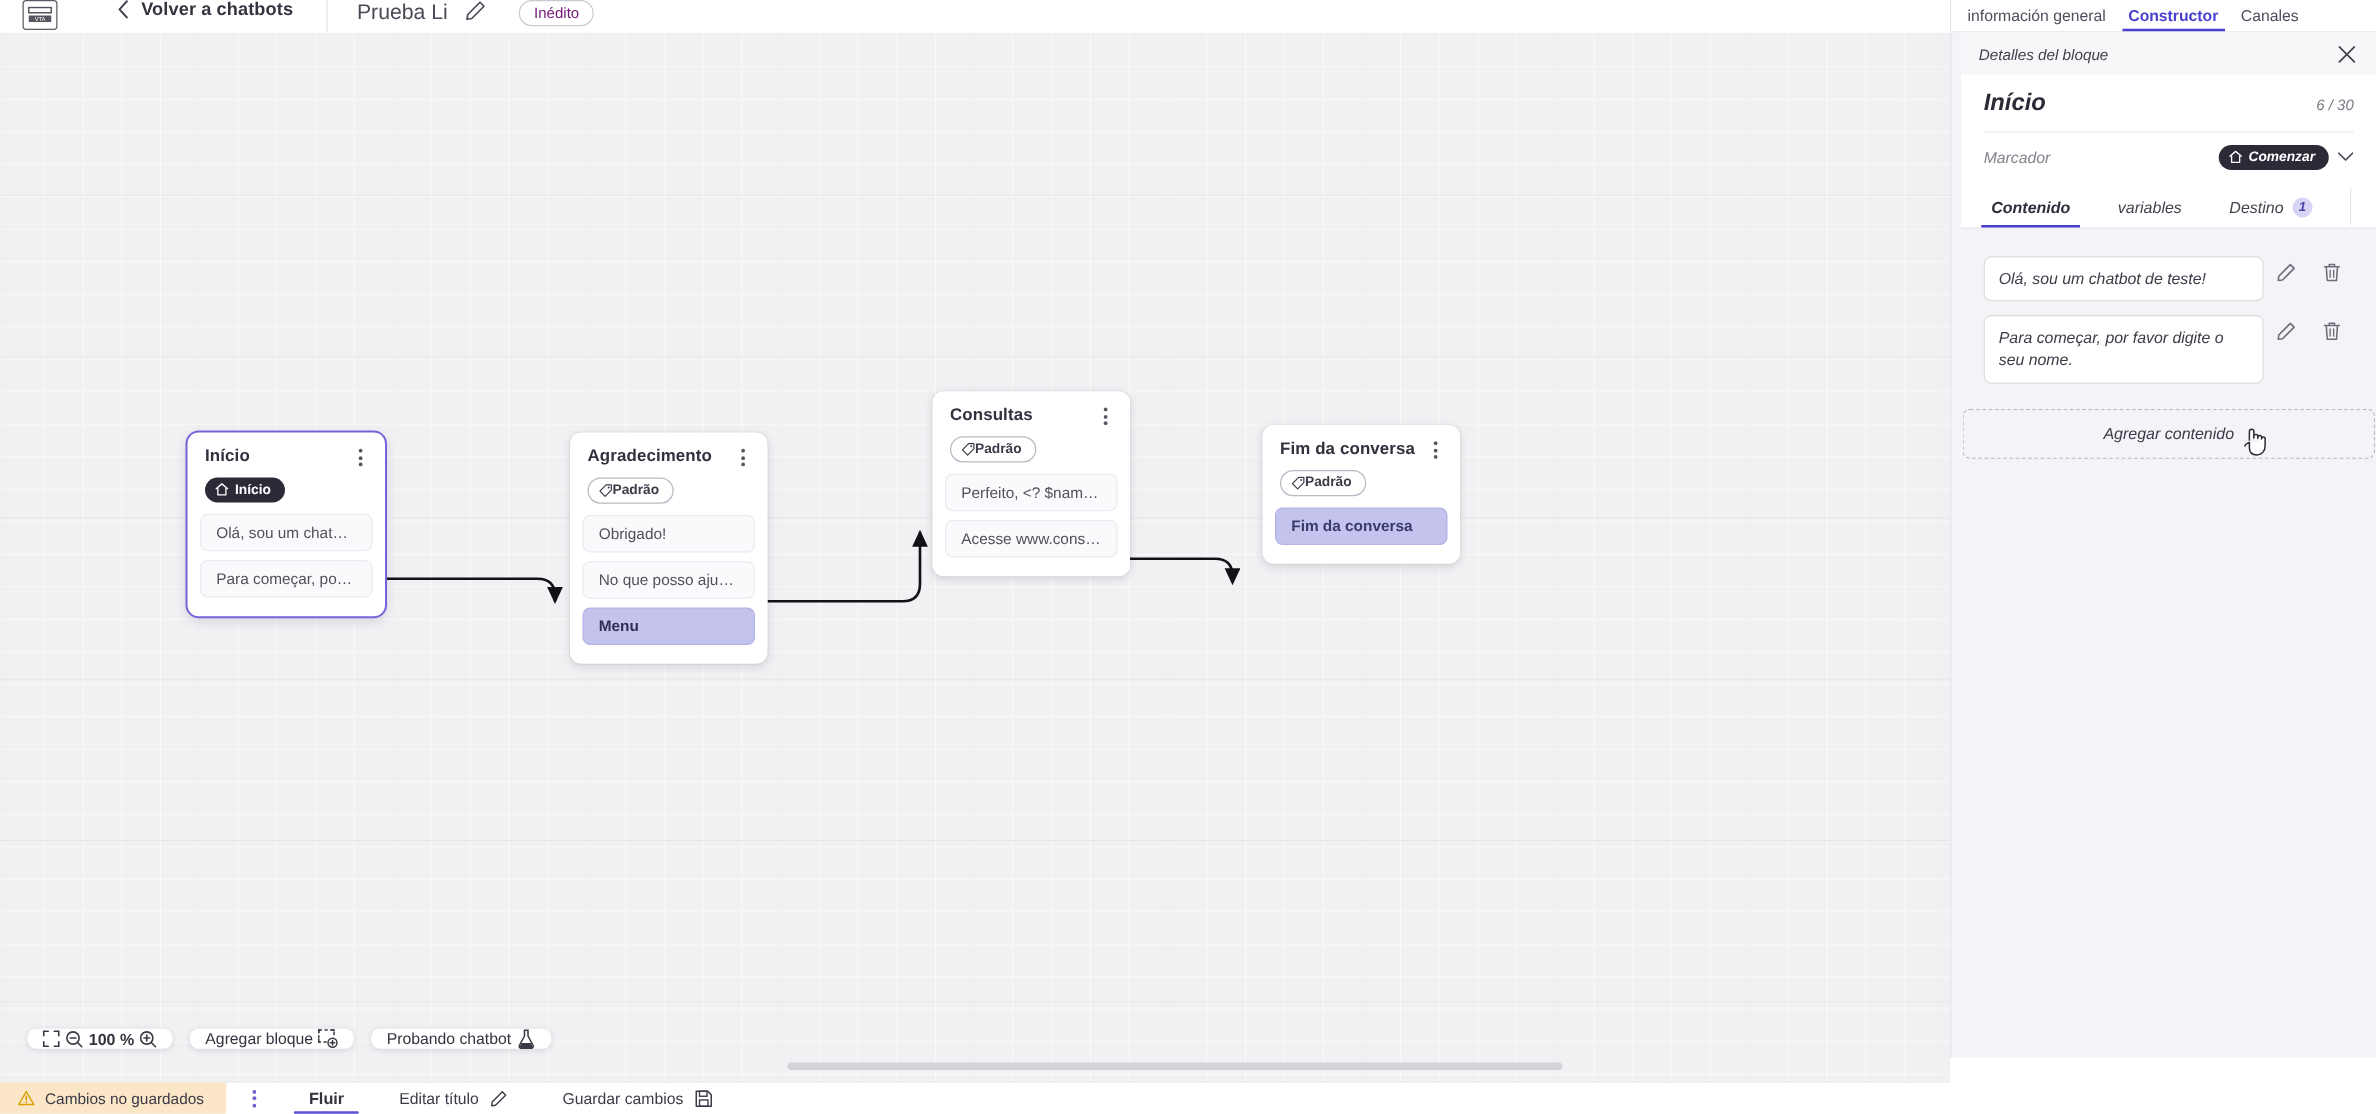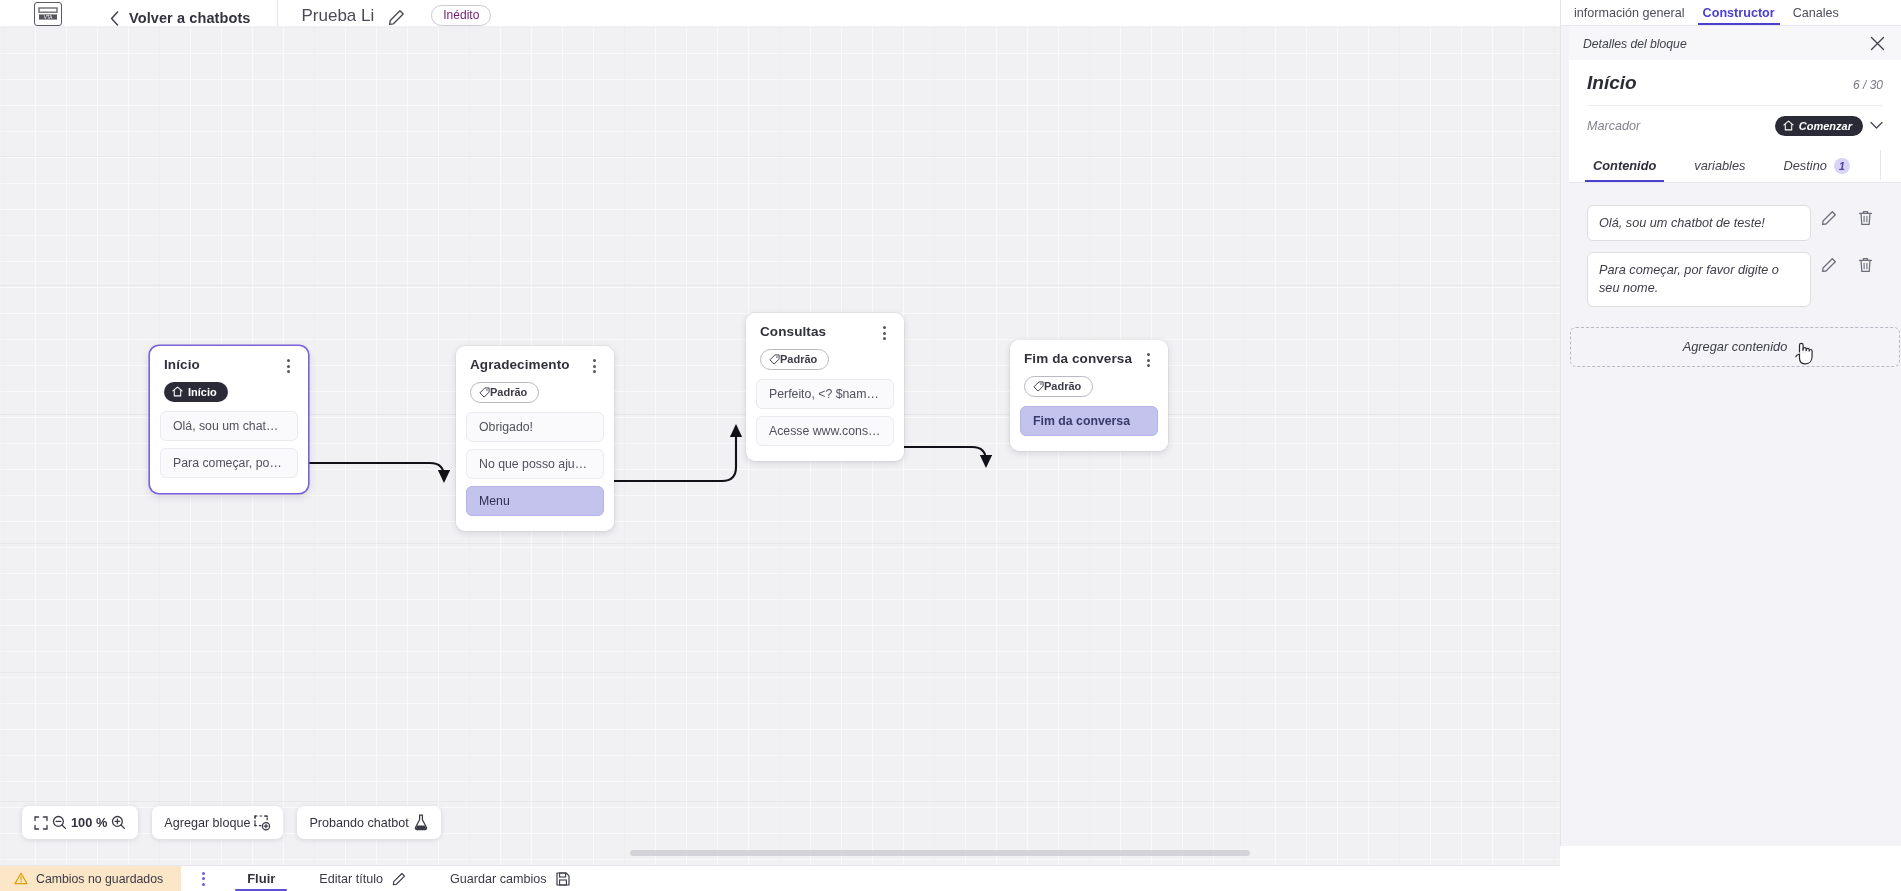--- a/index.html
+++ b/index.html
@@ -8,24 +8,24 @@
     margin: 0; padding: 0;
     width: 1901px; height: 891px;
     overflow: hidden;
     font-family: "Liberation Sans", sans-serif;
     background: #ffffff;
     color: #2f2f3a;
   }
 
   
   .topbar {
-    position: absolute; top: 0; left: 16px;
+    position: absolute; top: 0; left: 0;
     width: 1560px; height: 26px;
     background: #ffffff;
-    display: flex; align-items: flex-end;
+    display: flex; align-items: flex-start;
     z-index: 20;
   }
   .logo-box {
     width: 28px; height: 24px;
     margin-left: 18px;
     border: 1.5px solid #5a5a66;
     border-radius: 3px;
     display: flex; align-items: center; justify-content: center;
     flex: 0 0 auto;
   }
@@ -142,35 +142,35 @@
     border-radius: 6px;
     font-size: 12.3px;
     color: #51515e;
     padding: 7px 12px;
     white-space: nowrap; overflow: hidden; text-overflow: ellipsis;
   }
   .msg.menu {
     background: #c3c3ee;
     border-color: #b3b3e6;
     color: #2f2f55;
-    font-weight: 400;
+    font-weight: 700;
   }
   .msg.endconv {
     background: #c3c3ee;
     border-color: #b3b3e6;
     color: #3a3a6a;
     font-weight: 700;
   }
 
   
   .floatbar { position: absolute; left: 22px; bottom: 26px; display: flex; gap: 14px; z-index: 6; }
   .fbtn {
     background:#fff; border-radius: 7px;
     box-shadow: 0 1px 5px rgba(40,40,60,.14);
-    height: 33px; display:flex; align-items:center; gap: 4px;
+    height: 16px; display:flex; align-items:center; gap: 4px;
     padding: 0 12px; font-size: 12.6px; color:#33333f; cursor:pointer;
     white-space: nowrap;
   }
   .fbtn .zoomlbl { font-weight:600; font-size:12.8px; }
   .ic { display:flex; align-items:center; justify-content:center; }
 
   
   .hscroll {
     position:absolute; left:0; bottom: 8px; width: 1560px; height: 8px; z-index: 7;
   }

